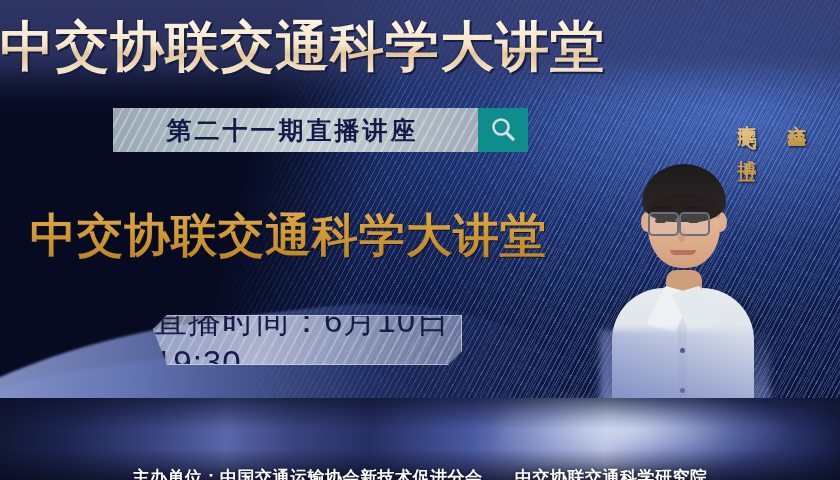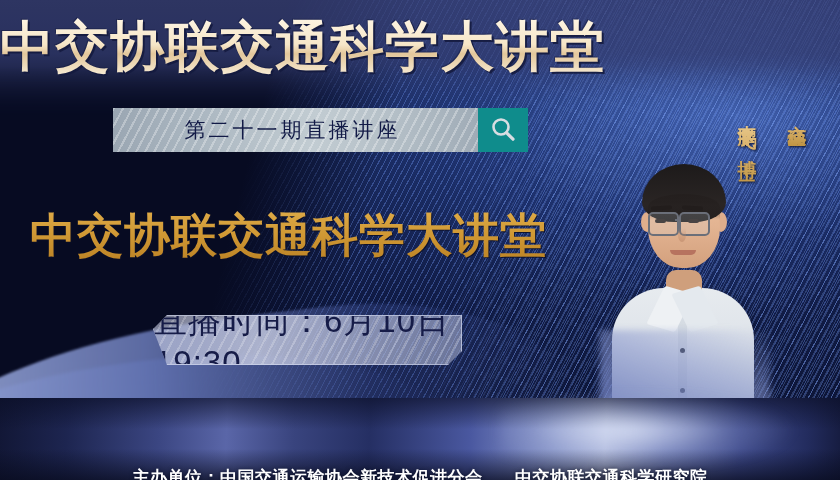--- a/index.html
+++ b/index.html
@@ -101,21 +101,21 @@
     overflow:hidden;
   }
   .banner-bar::before{
     content:"";position:absolute;inset:0;
     background-image:repeating-linear-gradient(118deg,
       rgba(255,255,255,.30) 0px, rgba(255,255,255,.30) 2px,
       rgba(255,255,255,0) 2px, rgba(255,255,255,0) 8px);
   }
   .banner-text{
     position:relative;z-index:2;
-    font-size:21px;font-weight:normal;color:#121a46;letter-spacing:3px;
+    font-size:25px;font-weight:bold;color:#121a46;letter-spacing:3px;
     padding-right:6px;
   }
   .banner-icon{
     width:50px;background:#0f8c8c;position:relative;flex:none;
     display:flex;align-items:center;justify-content:center;
   }
   
   .topic{
     position:absolute;left:30px;top:205px;
     font-size:46px;font-weight:bold;letter-spacing:1px;

